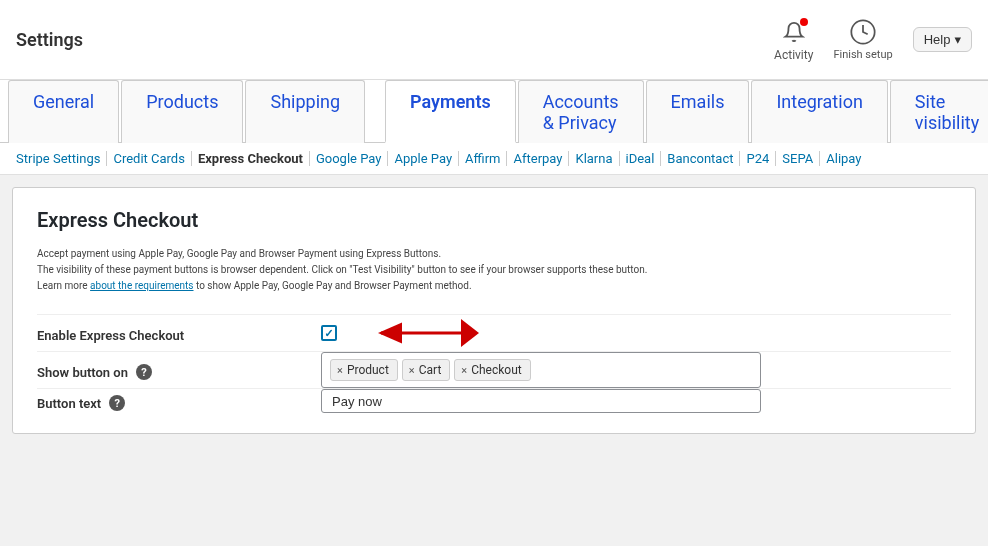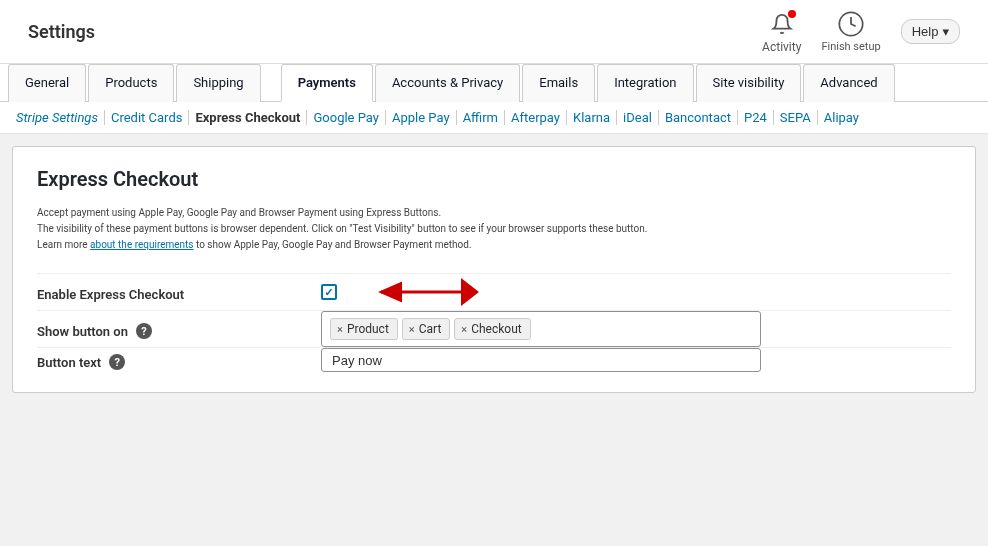--- a/index.html
+++ b/index.html
@@ -12,22 +12,22 @@
       min-height: 546px;
     }
 
     
     .top-bar {
       background: #fff;
       border-bottom: 1px solid #ddd;
       display: flex;
       align-items: center;
       justify-content: space-between;
-      padding: 0 28px;
-      height: 64px;
+      padding: 0 16px;
+      height: 80px;
     }
     .top-bar-left {
       font-size: 18px;
       font-weight: 600;
       color: #333;
     }
     .top-bar-right {
       display: flex;
       align-items: center;
       gap: 20px;
@@ -74,43 +74,43 @@
     .finish-setup-btn svg {
       width: 28px;
       height: 28px;
     }
     .help-btn {
       display: flex;
       align-items: center;
       gap: 4px;
       background: #f5f5f5;
       border: 1px solid #ccc;
-      border-radius: 11px;
+      border-radius: 6px;
       padding: 4px 10px;
       cursor: pointer;
       font-size: 13px;
       color: #333;
     }
 
     
     .nav-tabs {
       background: #fff;
       border-bottom: 1px solid #ccc;
       display: flex;
       padding: 0 8px;
       gap: 2px;
     }
     .nav-tab {
-      padding: 10px 16px;
+      padding: 10px 24px;
       border: 1px solid #ccc;
       border-bottom: none;
       background: #f9f9f9;
       cursor: pointer;
-      font-size: 13px;
-      color: #0f172a;
+      font-size: 18px;
+      color: #1d4ed8;
       border-radius: 3px 3px 0 0;
       margin-bottom: -1px;
       position: relative;
     }
     .nav-tab.active {
       background: #fff;
       font-weight: 600;
       border-bottom: 2px solid #fff;
       z-index: 1;
       margin-left: 18px;
@@ -127,21 +127,20 @@
       font-size: 13px;
     }
     .sub-nav a {
       color: #0073aa;
       text-decoration: none;
       padding: 0 6px;
       border-right: 1px solid #ccc;
     }
     .sub-nav a:first-child {
       padding-left: 0;
-      font-style: italic;
     }
     .sub-nav a:last-child {
       border-right: none;
     }
     .sub-nav a.active {
       color: #333;
       font-weight: 700;
       text-decoration: none;
     }
 

